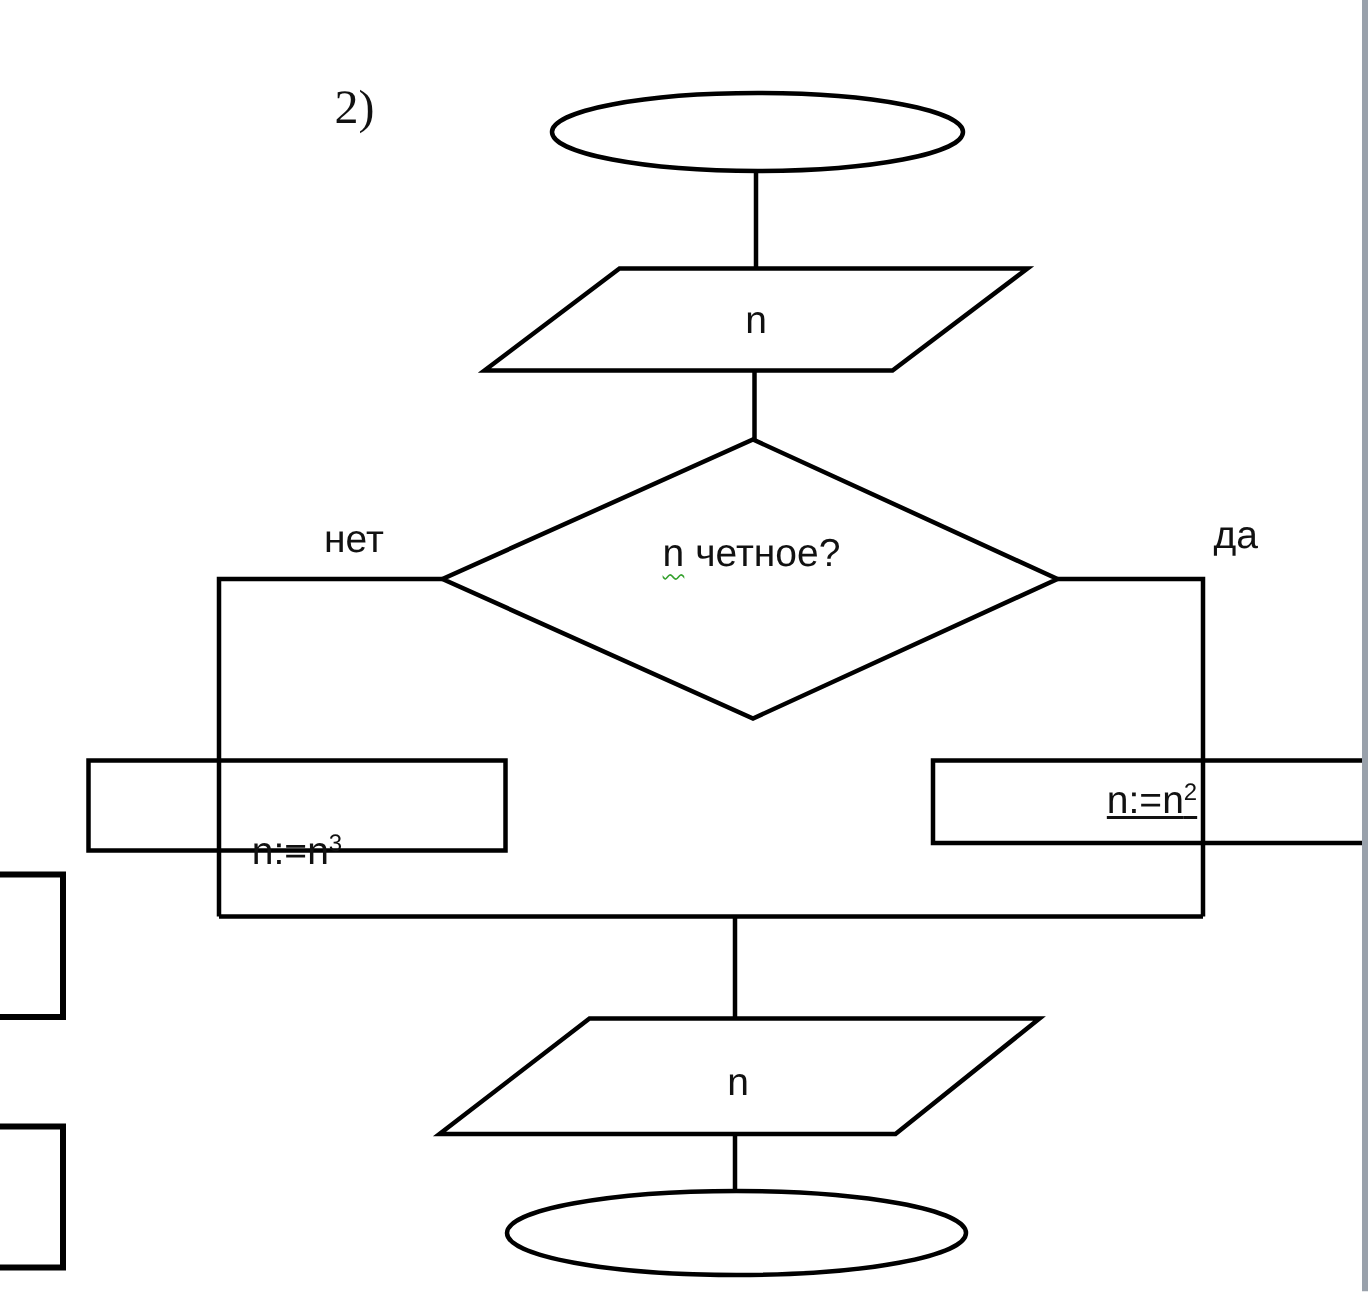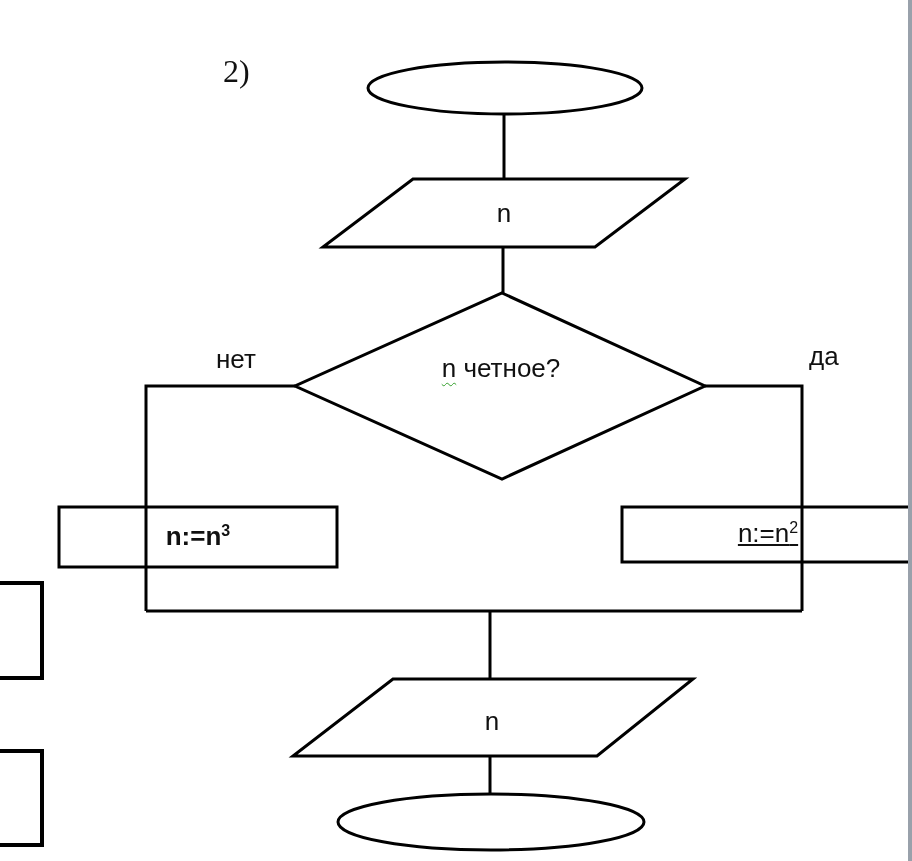--- a/index.html
+++ b/index.html
@@ -99,21 +99,21 @@
   <div class="txt center" style="left:504px; top:198px;">n</div>
 
   <div class="txt center" style="left:501px; top:353px;">
     <span class="squiggle">n</span><span>четное?</span>
   </div>
 
   <div class="txt" style="left:216px; top:344px;">нет</div>
 
   <div class="txt" style="left:765px; top:341px;margin-left:44px;">да</div>
 
-  <div class="txt center" style="left:198px; top:521px;font-weight:bold;">
+  <div class="txt center" style="left:198px; top:552px;">
     <span>n:=n</span><span class="sup">3</span>
   </div>
 
   <div class="txt center" style="left:768px; top:518px;text-decoration:underline;">
     <span>n:=n</span><span class="sup">2</span>
   </div>
 
   <div class="txt center" style="left:492px; top:706px;">n</div>
 
 </div>

